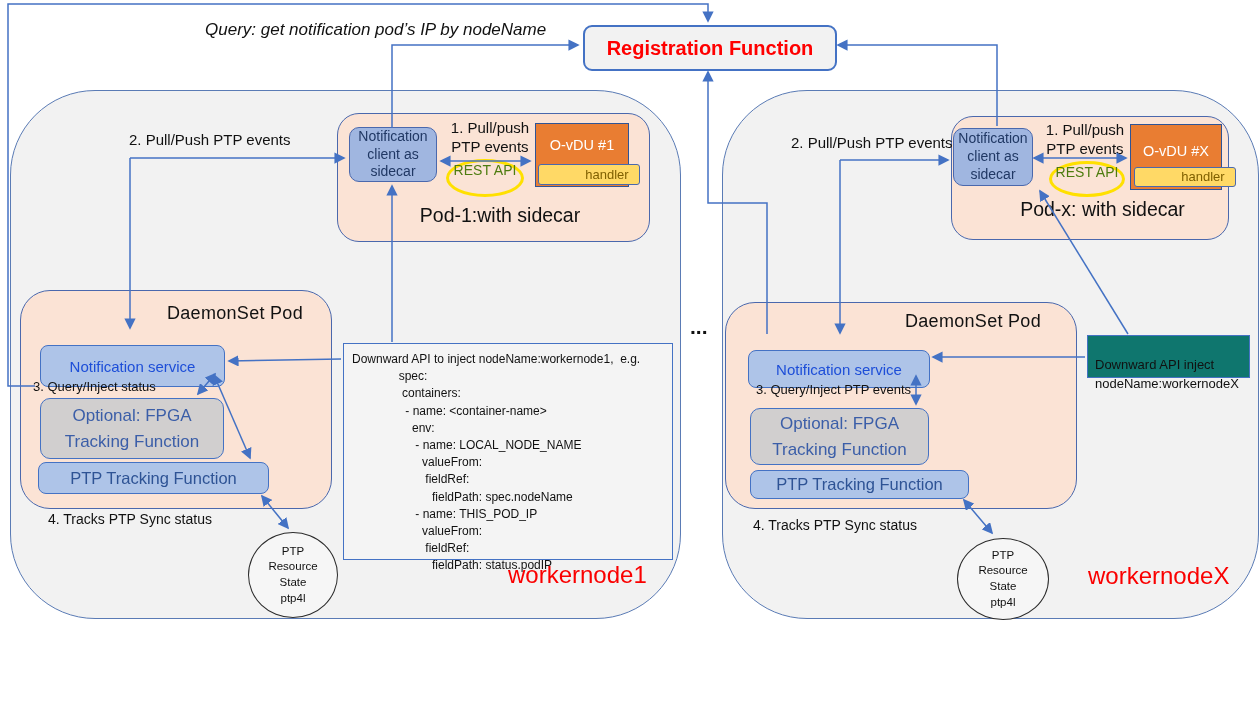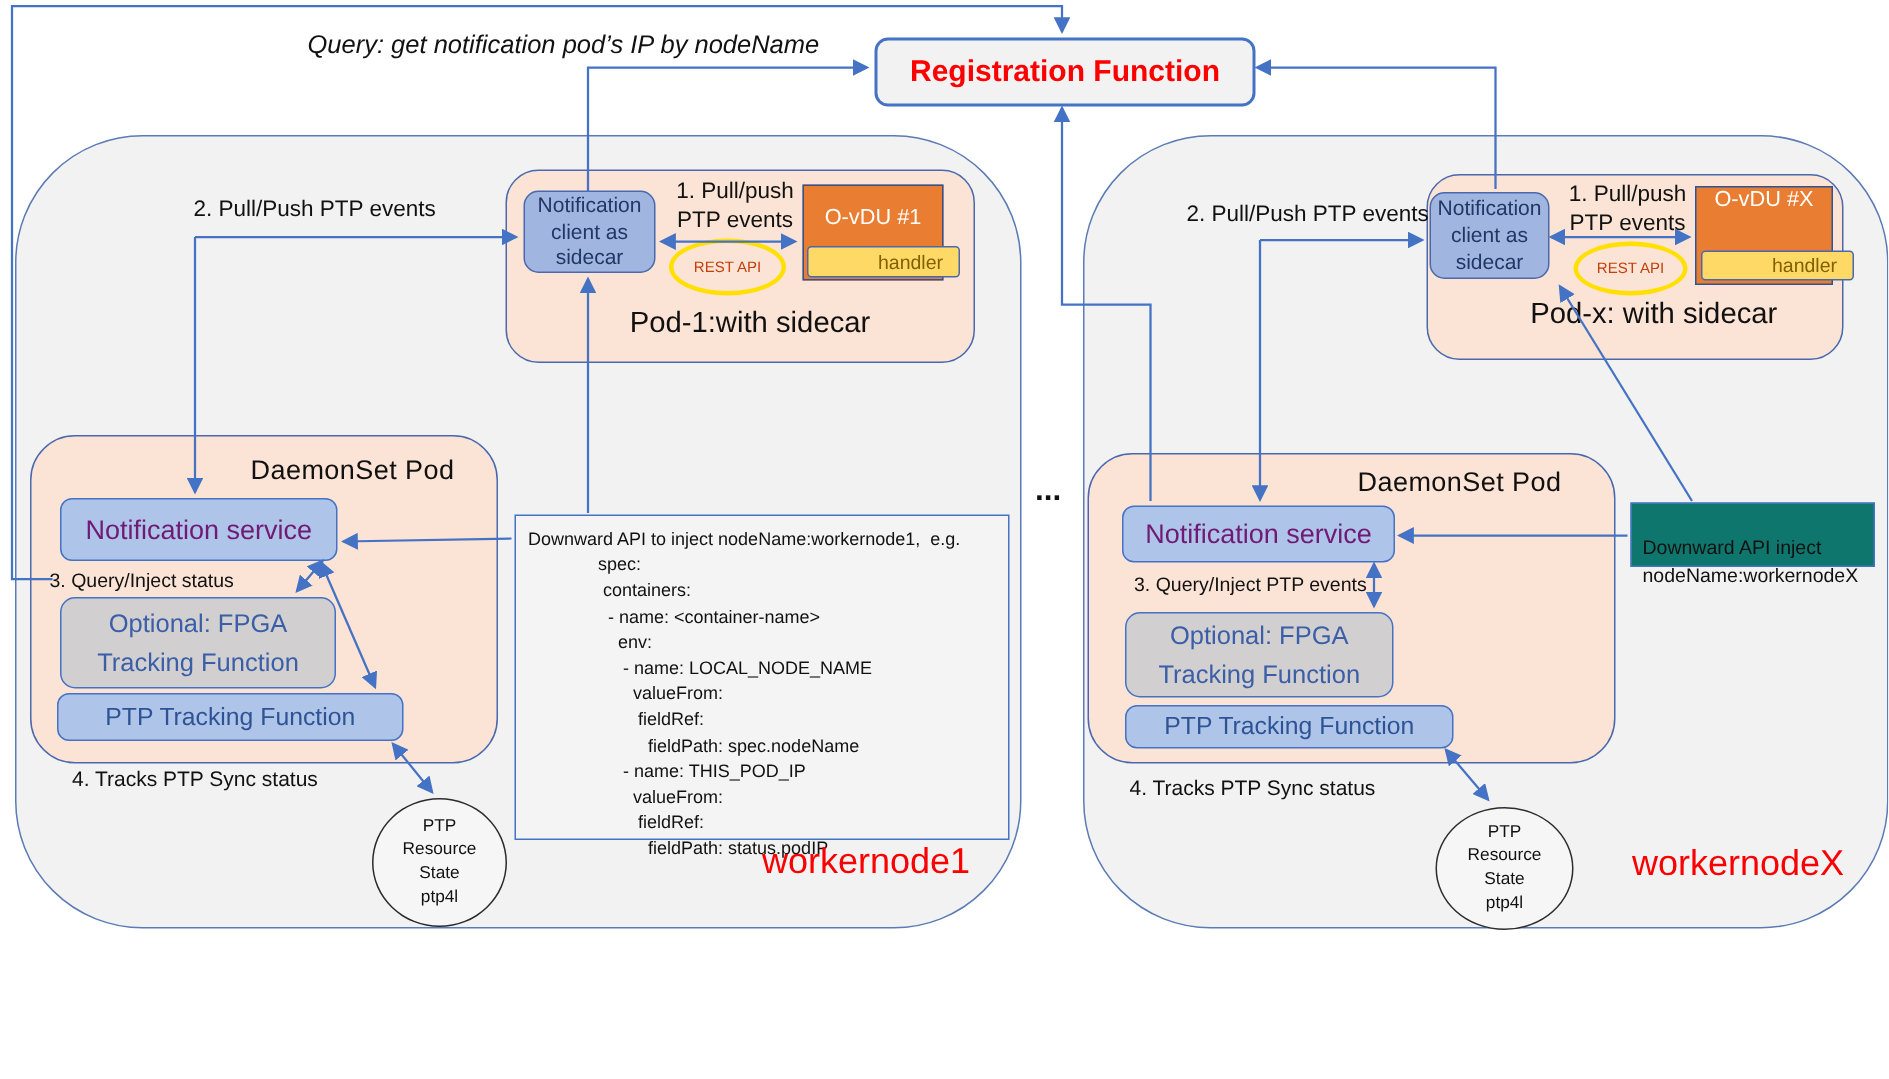--- a/index.html
+++ b/index.html
@@ -17,22 +17,22 @@
   .daemonset{
     background:#fbe3d5;border:1.4px solid #4a68ad;border-radius:30px;
   }
   .client-box{
     background:#a0b6e0;border:1.3px solid #4a68ad;border-radius:10px;
     color:#203864;font-size:14px;line-height:1.28;text-align:center;
     display:flex;align-items:center;justify-content:center;
   }
   .service-box{
     background:#aec4e8;border:1.4px solid #4472c4;border-radius:8px;
-    color:#701a75;font-size:18px;text-align:center;
-    display:flex;align-items:center;justify-content:center;
+    color:#1d4ed8;font-size:15px;text-align:center;
+    display:flex;align-items:center;justify-content:center;margin-top:13px;
   }
   .fpga-box{
     background:#d1cfcf;border:1.4px solid #4472c4;border-radius:10px;
     color:#3b5ea8;font-size:17px;text-align:center;line-height:1.5;
     display:flex;align-items:center;justify-content:center;
   }
   .ptp-box{
     background:#aec4e8;border:1.4px solid #4472c4;border-radius:8px;
     color:#2e5395;font-size:16.5px;text-align:center;
     display:flex;align-items:center;justify-content:center;
@@ -40,22 +40,22 @@
   .ovdu-box{
     background:#e97d32;border:1.5px solid #2f5496;
     color:#ffffff;font-size:14.5px;text-align:center;
   }
   .handler-box{
     position:absolute;background:#ffd966;border:1px solid #4a68ad;border-radius:3px;
     color:#806000;font-size:13px;text-align:center;line-height:19px;padding-left:36px;
   }
   .rest-ellipse{
     border:3px solid #ffe000;border-radius:50%;
-    display:flex;align-items:center;justify-content:center;
-    font-size:10px;color:#c2410c;background:transparent;
+    display:flex;align-items:flex-start;justify-content:center;
+    font-size:14px;color:#4d7c0f;background:transparent;
   }
   .pod-title{font-size:19.5px;color:#111;text-align:center;}
   .ds-title{font-size:18px;color:#111;letter-spacing:.3px;}
   .step-label{font-size:15px;color:#111;}
   .small-label{font-size:13px;color:#111;}
   .pullpush{font-size:15px;color:#111;text-align:center;line-height:1.25;}
   .reg-box{
     background:#f2f2f2;border:2px solid #4472c4;border-radius:9px;
     color:#ff0000;font-size:20px;font-weight:600;text-align:center;
     display:flex;align-items:center;justify-content:center;
@@ -149,21 +149,21 @@
 
   <div class="abs pod" style="left:951px;top:116px;width:276px;height:122px;"></div>
   <div class="abs client-box" style="left:953px;top:128px;width:78px;height:56px;">
     <span>Notification client as sidecar</span>
   </div>
   <div class="abs pullpush" style="left:1040px;top:121px;width:90px;">1. Pull/push PTP events</div>
   <div class="abs rest-ellipse" style="left:1049px;top:161px;width:70px;height:30px;">
     <span>REST API</span>
   </div>
   <div class="abs ovdu-box" style="left:1130px;top:124px;width:90px;height:64px;">
-    <div style="">O-vDU #X</div>
+    <div style="margin-top:18px;">O-vDU #X</div>
     <div class="handler-box" style="left:3px;top:42px;width:64px;height:18px;line-height:18px;">
       <span>handler</span>
     </div>
   </div>
   <div class="abs pod-title" style="left:980px;top:198px;width:245px;">Pod-x: with sidecar</div>
 
   <div class="abs step-label" style="left:791px;top:134px;">2. Pull/Push PTP events</div>
 
   <div class="abs daemonset" style="left:725px;top:302px;width:350px;height:205px;"></div>
   <div class="abs ds-title" style="left:905px;top:311px;">DaemonSet Pod</div>

